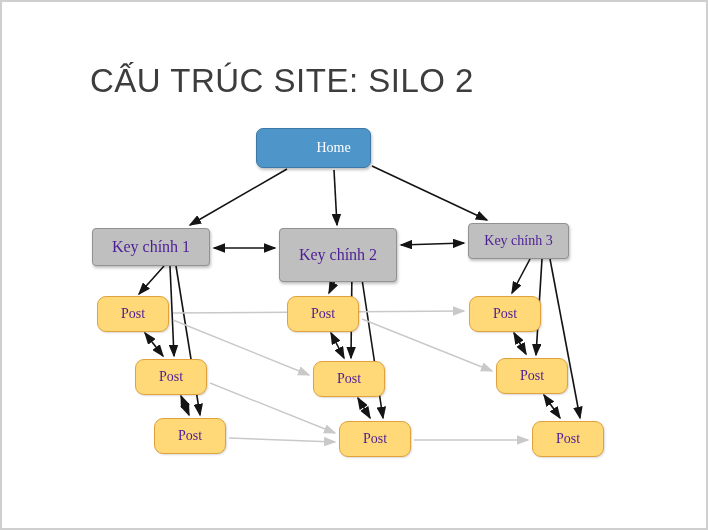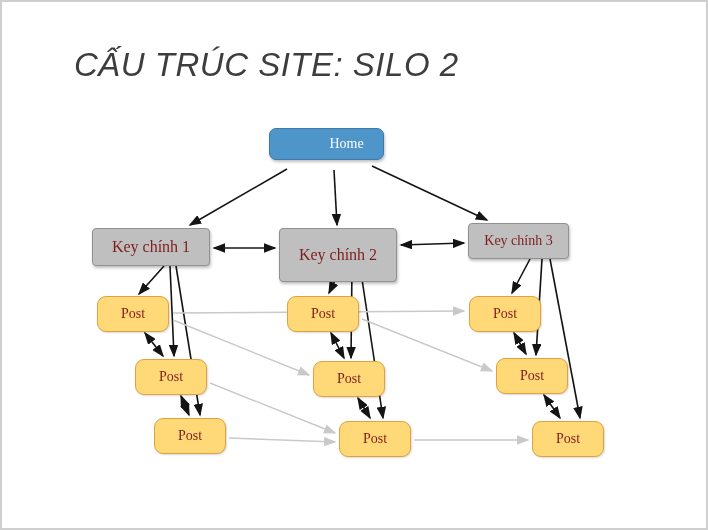--- a/index.html
+++ b/index.html
@@ -8,38 +8,37 @@
     width:708px;height:530px;
     box-sizing:border-box;
     background:#ffffff;
     border:2px solid #cfcfcf;
     overflow:hidden;
     font-family:"Liberation Serif", serif;
   }
   .title{
     position:absolute;
     left:72px;top:44px;
-    margin:0;
+    margin:16px;
     font-family:"Liberation Sans", sans-serif;
     font-weight:400;
     font-size:33px;
     letter-spacing:0.5px;
     color:var(--title-color,#3d3d3d);
-    font-style:italic;
   }
   svg.edges{position:absolute;left:0;top:0;width:708px;height:530px;}
   .edge-black{stroke:var(--arrow-black,#141414);stroke-width:1.6;fill:none;}
   .edge-gray{stroke:var(--arrow-gray,#c9c9c9);stroke-width:1.4;fill:none;}
   .mkb{fill:var(--arrow-black,#141414);}
   .mkg{fill:var(--arrow-gray,#c9c9c9);}
   .node{
     position:absolute;
     display:flex;align-items:center;justify-content:center;
     text-align:center;
-    font-size:14px;color:#7f1d1d;
+    font-size:14px;color:#4c1d95;
     box-sizing:border-box;
   }
   .node.home{
     background:var(--home-fill,#4e95c9);
     border:1px solid var(--home-border,#3e78a8);
     color:#ffffff;
     border-radius:7px;
     box-shadow:1px 2px 3px rgba(0,0,0,0.25);
   }
   .node.key{
@@ -113,21 +112,21 @@
     <g>
       <line class="edge-gray" x1="171" y1="318" x2="307" y2="373" marker-end="url(#ag)"></line>
       <line class="edge-gray" x1="171" y1="311" x2="462" y2="309" marker-end="url(#ag)"></line>
       <line class="edge-gray" x1="208" y1="381" x2="333" y2="431" marker-end="url(#ag)"></line>
       <line class="edge-gray" x1="227" y1="436" x2="333" y2="440" marker-end="url(#ag)"></line>
       <line class="edge-gray" x1="360" y1="317" x2="490" y2="369" marker-end="url(#ag)"></line>
       <line class="edge-gray" x1="412" y1="438" x2="526" y2="438" marker-end="url(#ag)"></line>
     </g>
   </svg>
 
-  <div class="node home" style="left:267px;top:126px;width:115px;height:32px;padding-left:40px;">Home</div>
+  <div class="node home" style="left:254px;top:126px;width:115px;height:40px;padding-left:40px;">Home</div>
 
   <div class="node key" style="left:90px;top:226px;width:118px;height:38px;">Key chính 1</div>
   <div class="node key" style="left:277px;top:226px;width:118px;height:54px;">Key chính 2</div>
   <div class="node key small" style="left:466px;top:221px;width:101px;height:36px;">Key chính 3</div>
 
   <div class="node post" style="left:95px;top:294px;width:72px;height:36px;">Post</div>
   <div class="node post" style="left:133px;top:357px;width:72px;height:36px;">Post</div>
   <div class="node post" style="left:152px;top:416px;width:72px;height:36px;">Post</div>
 
   <div class="node post" style="left:285px;top:294px;width:72px;height:36px;">Post</div>

